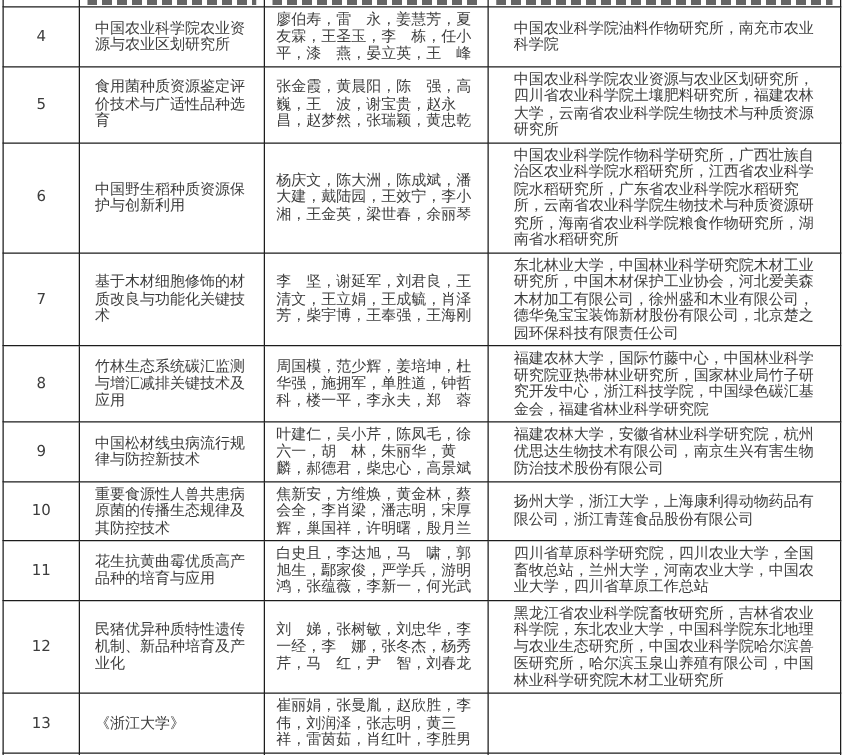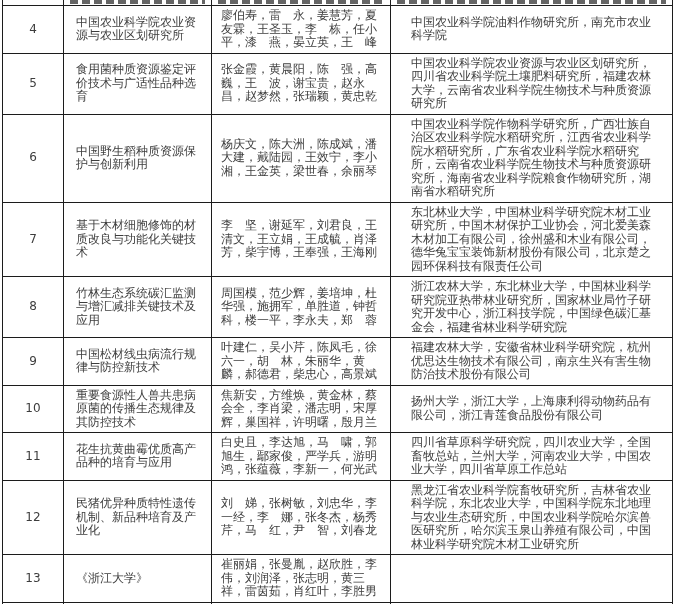--- a/index.html
+++ b/index.html
@@ -111,21 +111,21 @@
     <td class="c-no">7</td>
     <td class="c-title">基于木材细胞修饰的材质改良与功能化关键技术</td>
     <td class="c-people">李　坚，谢延军，刘君良，王清文，王立娟，王成毓，肖泽芳，柴宇博，王奉强，王海刚</td>
     <td class="c-orgs">东北林业大学，中国林业科学研究院木材工业研究所，中国木材保护工业协会，河北爱美森木材加工有限公司，徐州盛和木业有限公司，德华兔宝宝装饰新材股份有限公司，北京楚之园环保科技有限责任公司</td>
   </tr>
 
   <tr>
     <td class="c-no">8</td>
     <td class="c-title">竹林生态系统碳汇监测与增汇减排关键技术及应用</td>
     <td class="c-people">周国模，范少辉，姜培坤，杜华强，施拥军，单胜道，钟哲科，楼一平，李永夫，郑　蓉</td>
-    <td class="c-orgs">浙江农林大学，东北林业大学，中国林业科学研究院亚热带林业研究所，国家林业局竹子研究开发中心，浙江科技学院，中国绿色碳汇基金会，福建省林业科学研究院</td>
+    <td class="c-orgs">福建农林大学，国际竹藤中心，中国林业科学研究院亚热带林业研究所，国家林业局竹子研究开发中心，浙江科技学院，中国绿色碳汇基金会，福建省林业科学研究院</td>
   </tr>
 
   <tr>
     <td class="c-no">9</td>
     <td class="c-title">中国松材线虫病流行规律与防控新技术</td>
     <td class="c-people">叶建仁，吴小芹，陈凤毛，徐六一，胡　林，朱丽华，黄　麟，郝德君，柴忠心，高景斌</td>
     <td class="c-orgs">福建农林大学，安徽省林业科学研究院，杭州优思达生物技术有限公司，南京生兴有害生物防治技术股份有限公司</td>
   </tr>
 
   <tr>

